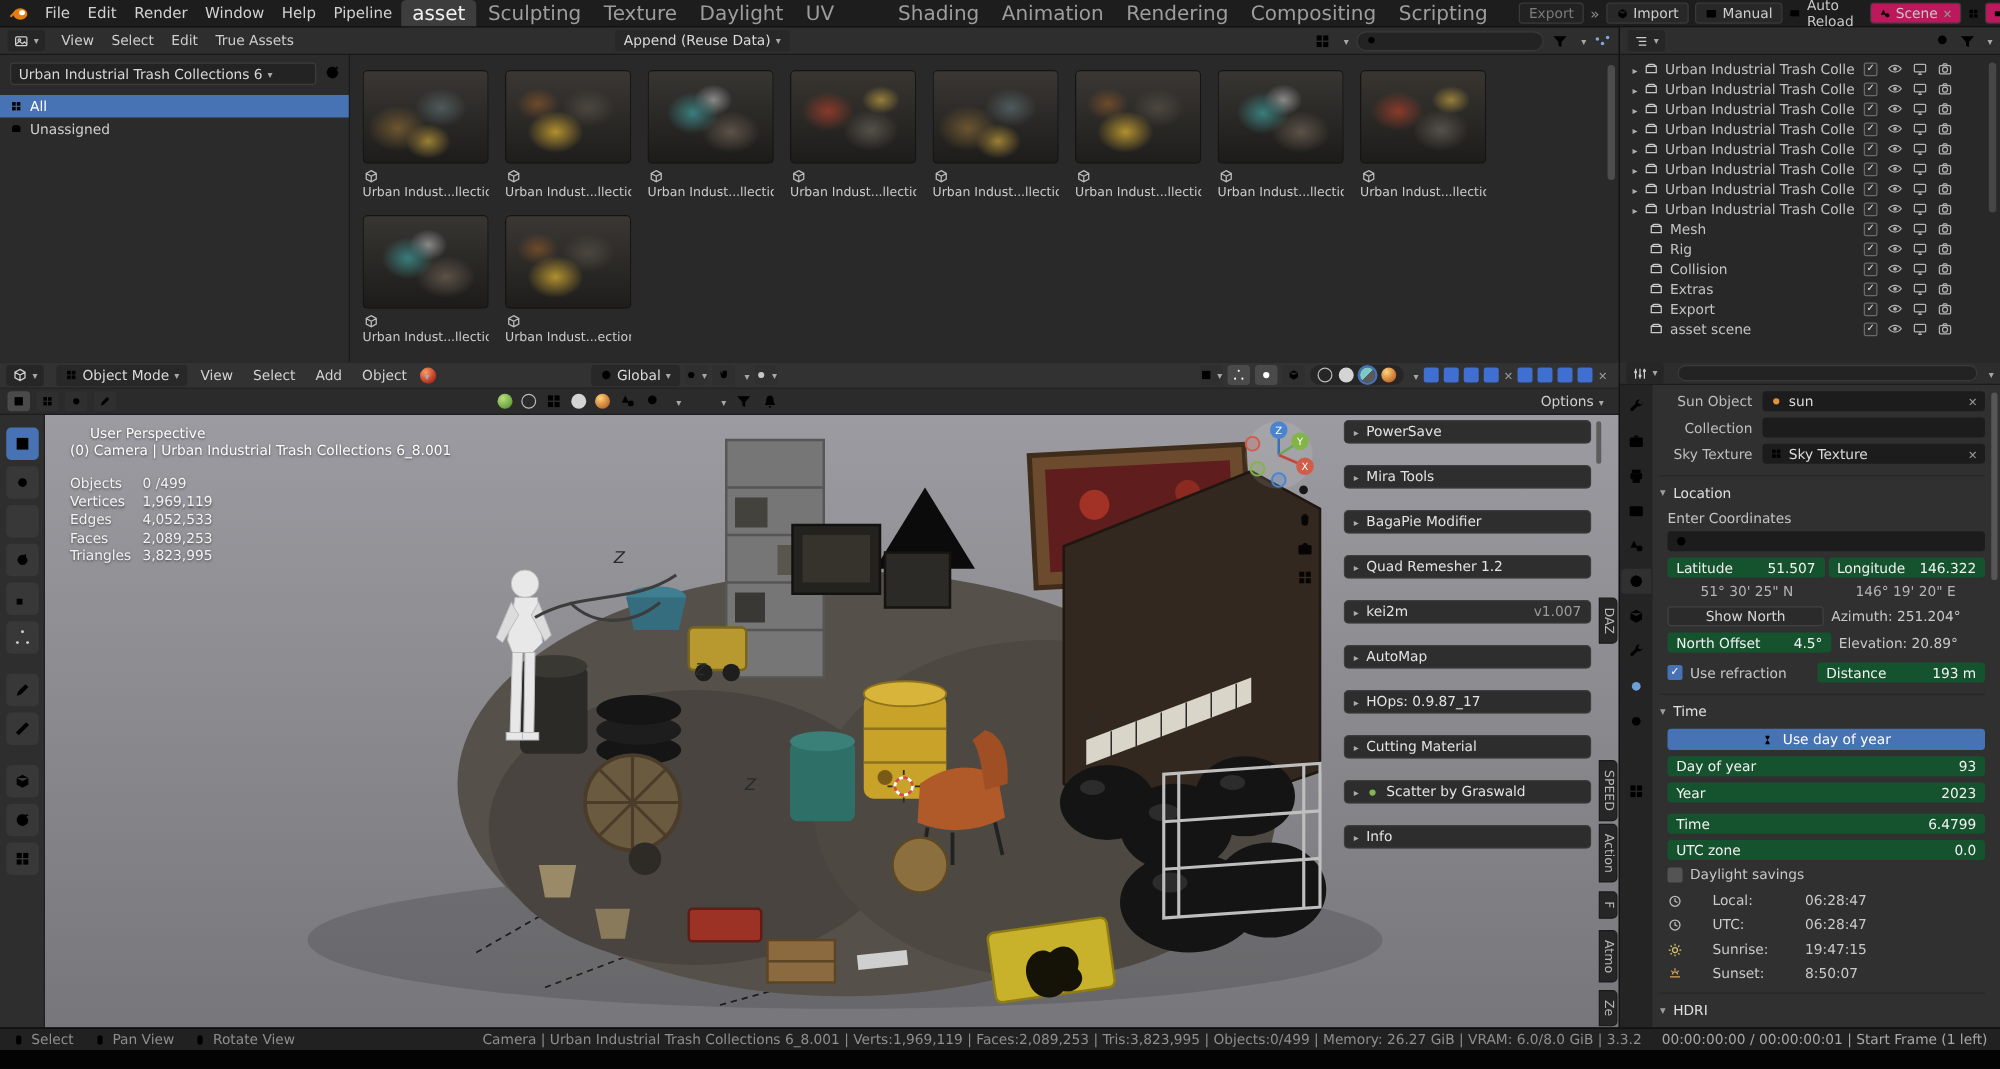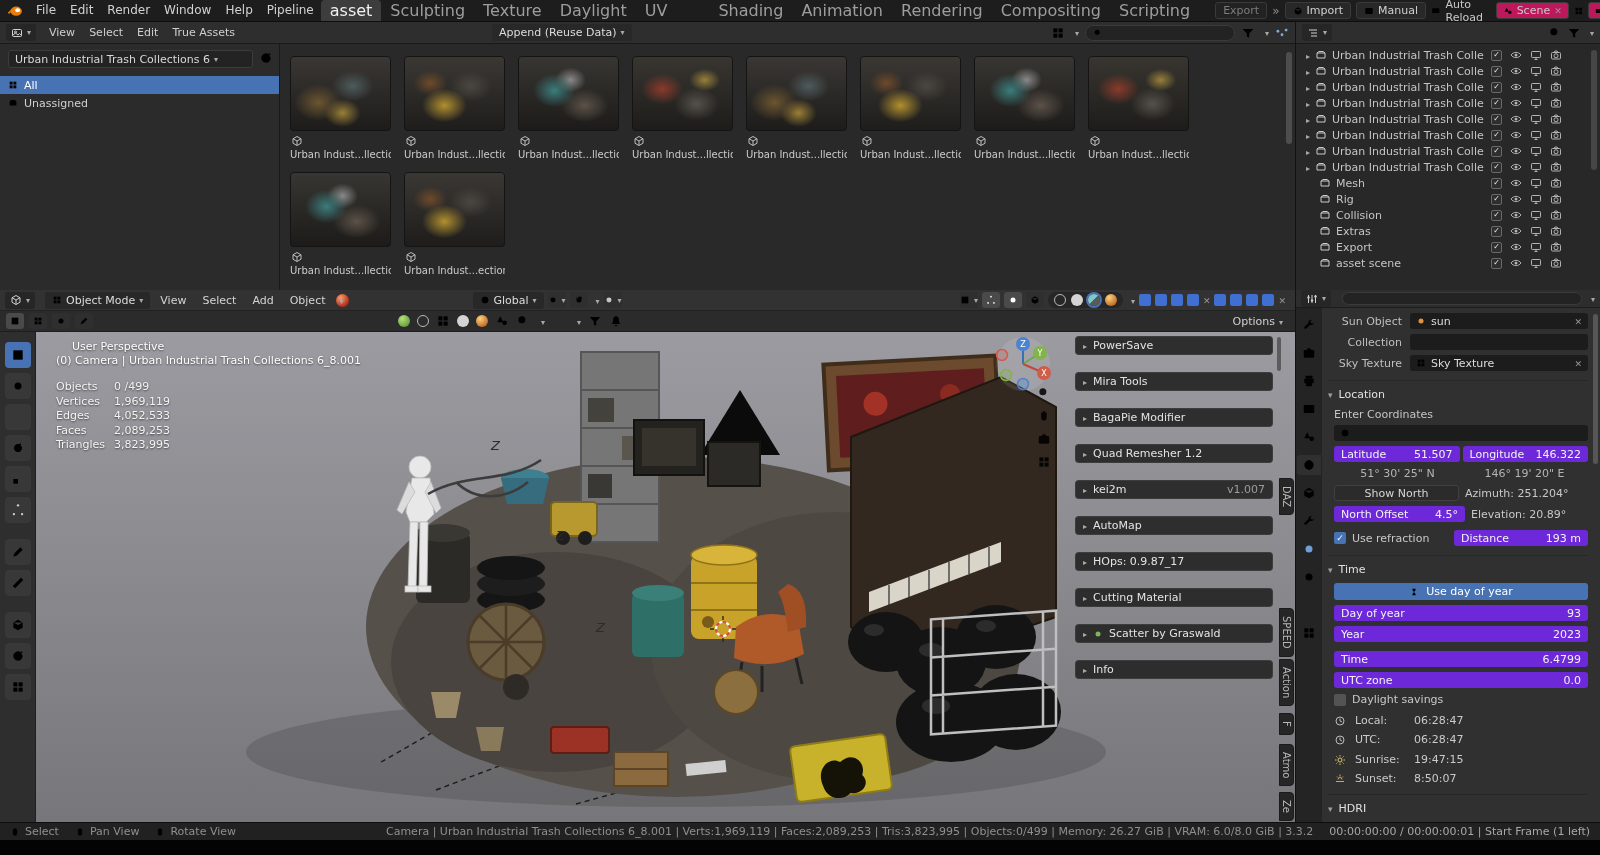--- a/index.html
+++ b/index.html
@@ -108,33 +108,33 @@
   .pserch{flex:1;height:13px;background:#232323;border-radius:7px;border:1px solid #3a3a3a}
   .ptabs{position:absolute;top:18px;left:0;width:26px;bottom:0;background:#242424;display:flex;flex-direction:column;align-items:center;padding-top:7px;gap:8px}
   .ptab{width:24px;height:20px;display:flex;align-items:center;justify-content:center;color:#9c9c9c;border-radius:3px 0 0 3px}
   .ptab.active{background:#303030}
   .co{color:#e2913c}.cb2{color:#6f9fd8}.ct{color:#59b5b5}.cg{color:#7fb459}.cp{color:#cf8ccf}
   .pbody{position:absolute;top:18px;left:26px;right:0;bottom:0;padding:5px 12px 0 4px}
   .prow{display:flex;align-items:center;margin-bottom:5px}
   .plabel{width:84px;text-align:right;padding-right:8px;color:#bfbfbf;flex:none;white-space:nowrap}
   .tfield{flex:1;height:16px;background:#1c1c1c;border-radius:3px;display:flex;align-items:center;padding:0 6px;gap:5px;color:#dcdcdc;min-width:0}
   .tfield .grow{flex:1;white-space:nowrap;overflow:hidden}
-  .slider{flex:1;height:16px;background:#6d28d9;border-radius:3px;display:flex;align-items:center;justify-content:space-between;padding:0 7px;color:#f2f2f2;min-width:0;white-space:nowrap}
+  .slider{flex:1;height:16px;background:#14532d;border-radius:3px;display:flex;align-items:center;justify-content:space-between;padding:0 7px;color:#f2f2f2;min-width:0;white-space:nowrap}
   .half{display:flex;gap:3px;flex:1;min-width:0}
   .half>*{flex:1;min-width:0}
   .sechead{display:flex;align-items:center;gap:6px;color:#e0e0e0;margin:9px 0 7px 2px;border-top:1px solid #272727;padding-top:7px}
   .sechead::before{content:"▾";color:#9d9d9d;font-size:9px}
   .bbtn{flex:1;height:17px;background:#4772b3;border-radius:3px;color:#fff;display:flex;align-items:center;justify-content:center;gap:7px}
   .dkbtn{flex:1;height:16px;background:#2b2b2b;border:1px solid #404040;border-radius:3px;color:#d6d6d6;display:flex;align-items:center;justify-content:center}
   .ptext{flex:1;color:#c8c8c8;text-align:left;padding-left:6px;white-space:nowrap}
   .cbox{width:12px;height:12px;border-radius:2px;background:#545454;flex:none;display:flex;align-items:center;justify-content:center;color:#fff}
   .cbox.on{background:#4772b3}
   .cbox.on::before{content:"✓";font-size:9px;line-height:9px}
   .dms{flex:1;text-align:center;color:#b4b4b4}
-  .irow{display:flex;align-items:center;gap:9px;color:#cacaca;margin:0 0 6px 8px}
+  .irow{display:flex;align-items:center;gap:24px;color:#cacaca;margin:0 0 6px 8px}
   .irow .ilab{width:50px}
   .hdrimsg{text-align:center;color:#c6c6c6;margin-top:15px}
   .psb{position:absolute;right:2px;top:24px;width:5px;height:150px;background:#565656;border-radius:3px}
 
   
   .status{top:822px;left:0;width:1600px;height:18px;background:#212121;border-top:1px solid #0d0d0d;display:flex;align-items:center;padding:0 10px;color:#8f8f8f}
   .hint{display:flex;align-items:center;gap:5px;margin-right:16px}
   .sright{margin-left:auto;display:flex;gap:16px;white-space:nowrap}
   .blackstrip{top:840px;left:0;width:1600px;height:15px;background:#030303}
 </style>

